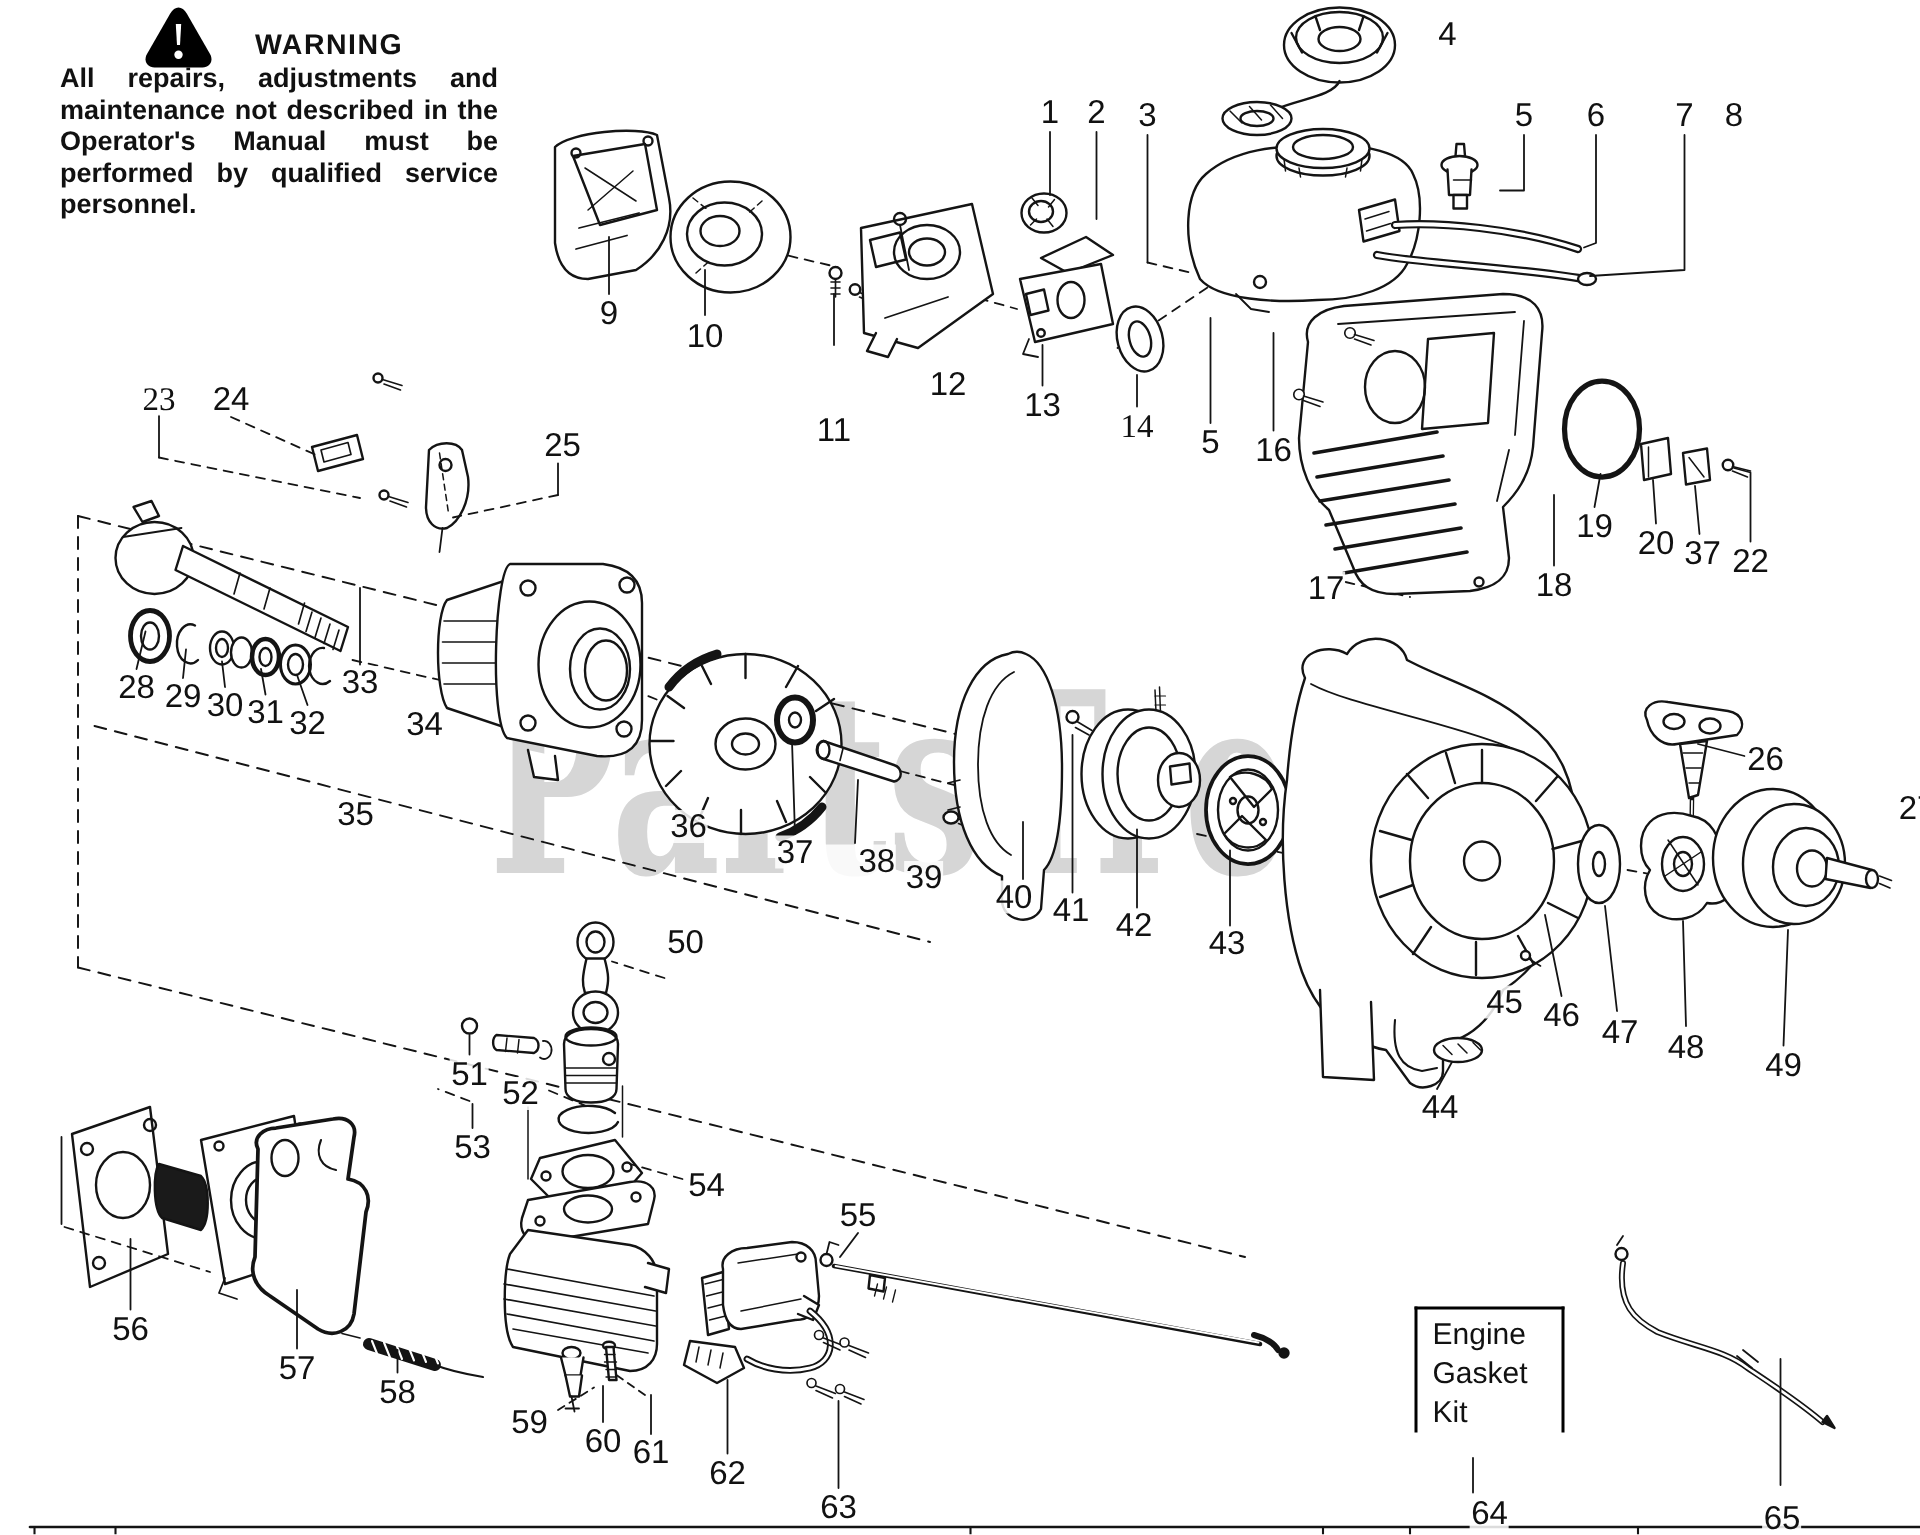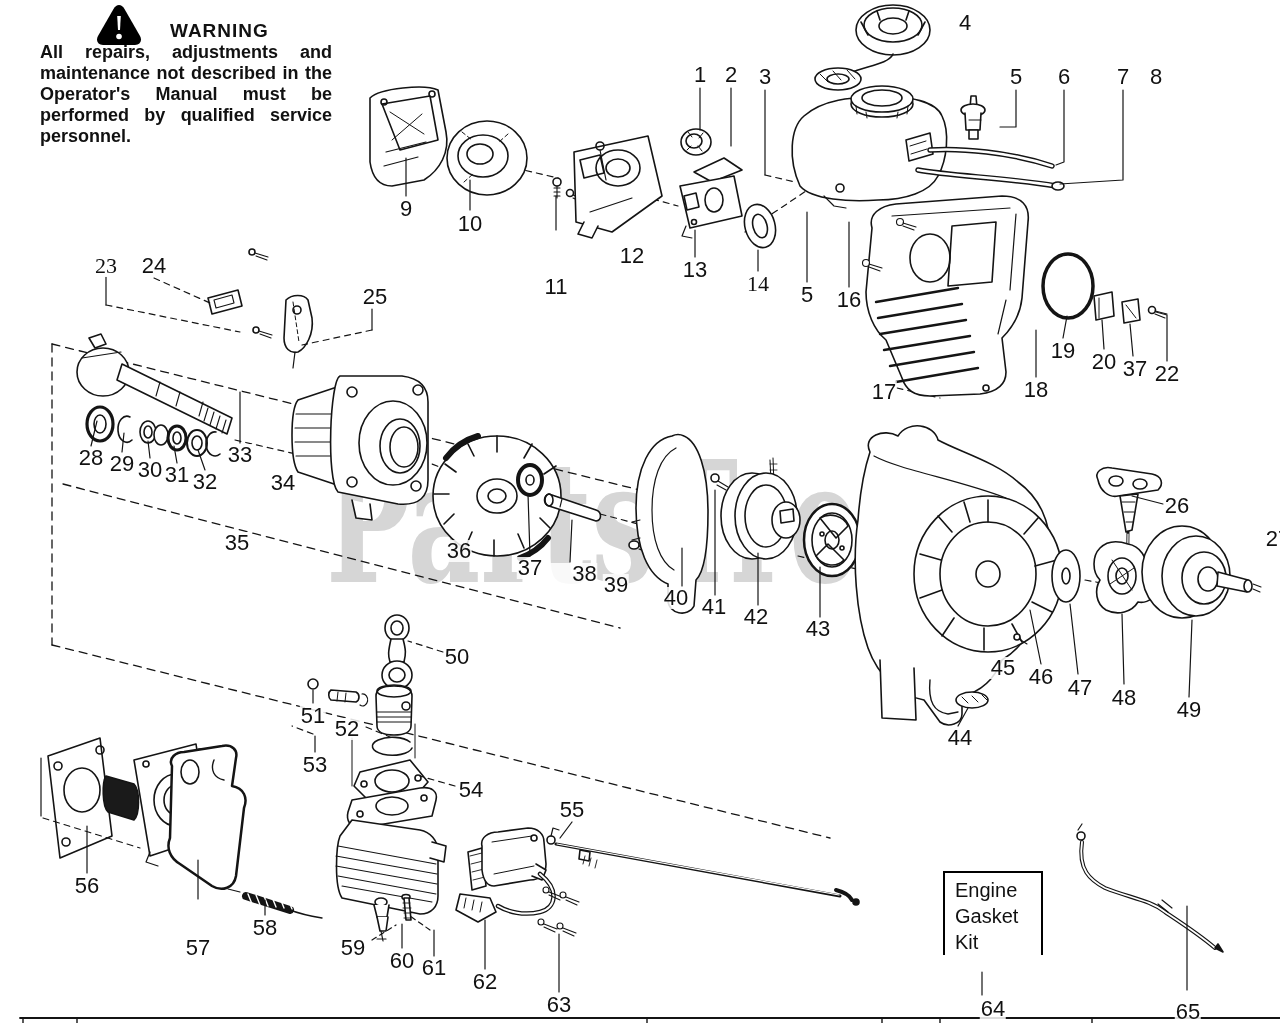--- a/index.html
+++ b/index.html
@@ -574,28 +574,28 @@
       <span class="callout" style="left: 676px; top: 598px;">40</span>
       <span class="callout" style="left: 714px; top: 607px;">41</span>
       <span class="callout" style="left: 756px; top: 617px;">42</span>
       <span class="callout" style="left: 818px; top: 629px;">43</span>
       <span class="callout" style="left: 960px; top: 738px;">44</span>
       <span class="callout" style="left: 1003px; top: 668px;">45</span>
       <span class="callout" style="left: 1041px; top: 677px;">46</span>
       <span class="callout" style="left: 1080px; top: 688px;">47</span>
       <span class="callout" style="left: 1124px; top: 698px;">48</span>
       <span class="callout" style="left: 1189px; top: 710px;">49</span>
-      <span class="callout" style="left: 457px; top: 657px;">50</span>
+      <span class="callout" style="left: 457px; top: 628px;">50</span>
       <span class="callout" style="left: 313px; top: 716px;">51</span>
       <span class="callout" style="left: 347px; top: 729px;">52</span>
       <span class="callout" style="left: 315px; top: 765px;">53</span>
       <span class="callout" style="left: 471px; top: 790px;">54</span>
       <span class="callout" style="left: 572px; top: 810px;">55</span>
       <span class="callout" style="left: 87px; top: 886px;">56</span>
-      <span class="callout" style="left: 198px; top: 948px; text-align: center;">57</span>
+      <span class="callout" style="left: 198px; top: 912px; text-align: center;">57</span>
       <span class="callout" style="left: 265px; top: 928px;">58</span>
       <span class="callout" style="left: 353px; top: 948px;">59</span>
       <span class="callout" style="left: 402px; top: 961px;">60</span>
       <span class="callout" style="left: 434px; top: 968px;">61</span>
       <span class="callout" style="left: 485px; top: 982px;">62</span>
       <span class="callout" style="left: 559px; top: 1005px;">63</span>
       <span class="callout" style="left: 993px; top: 1009px;">64</span>
       <span class="callout" style="left: 1188px; top: 1012px;">65</span>
     </div>
 

